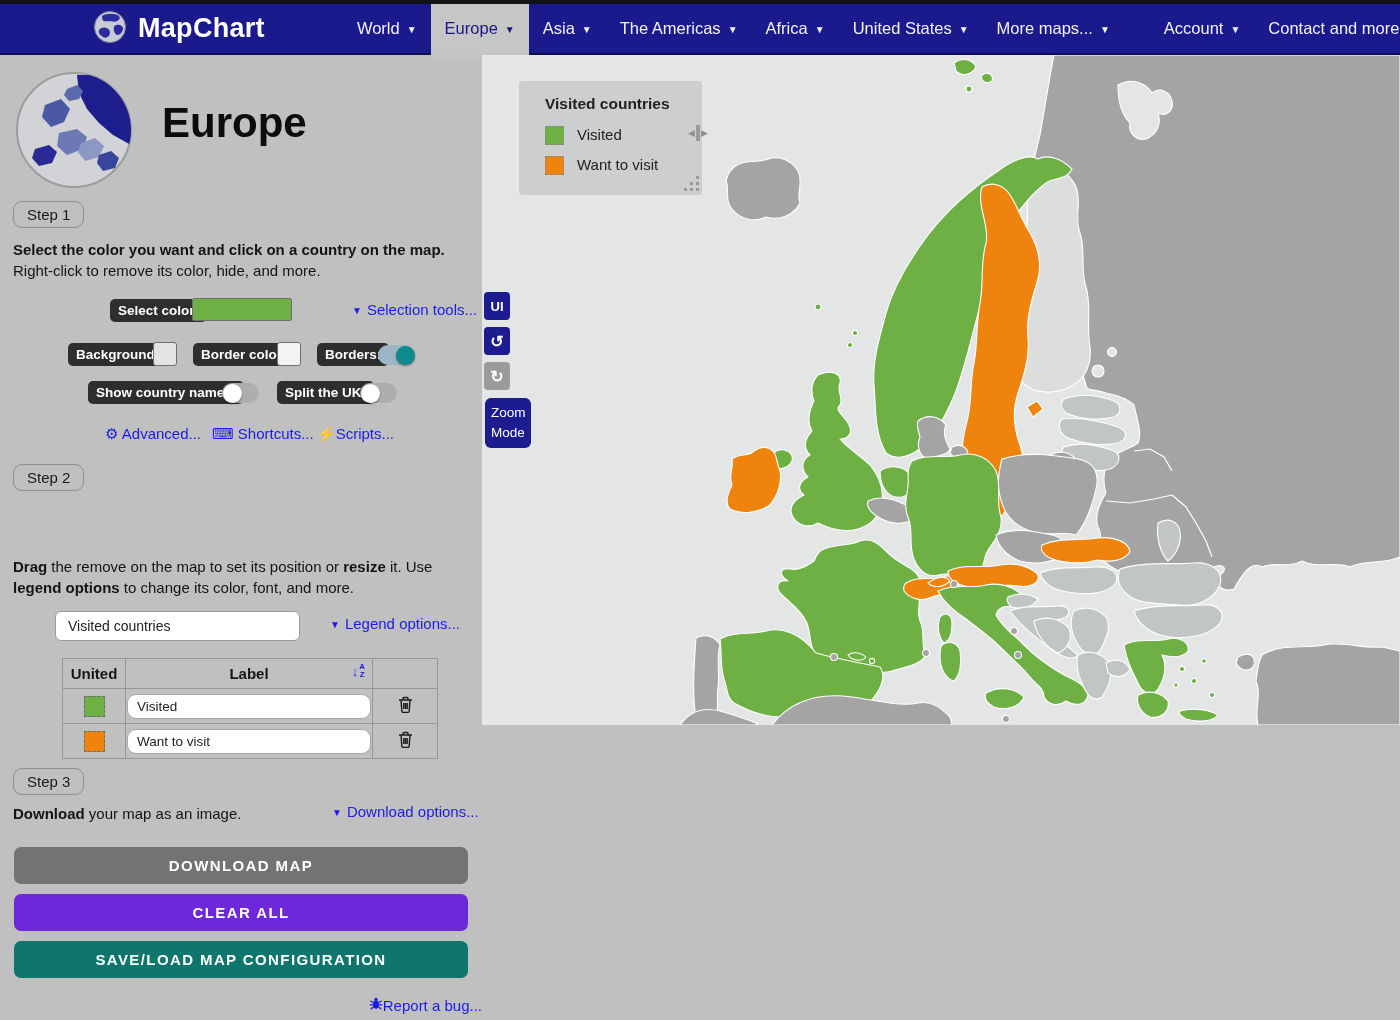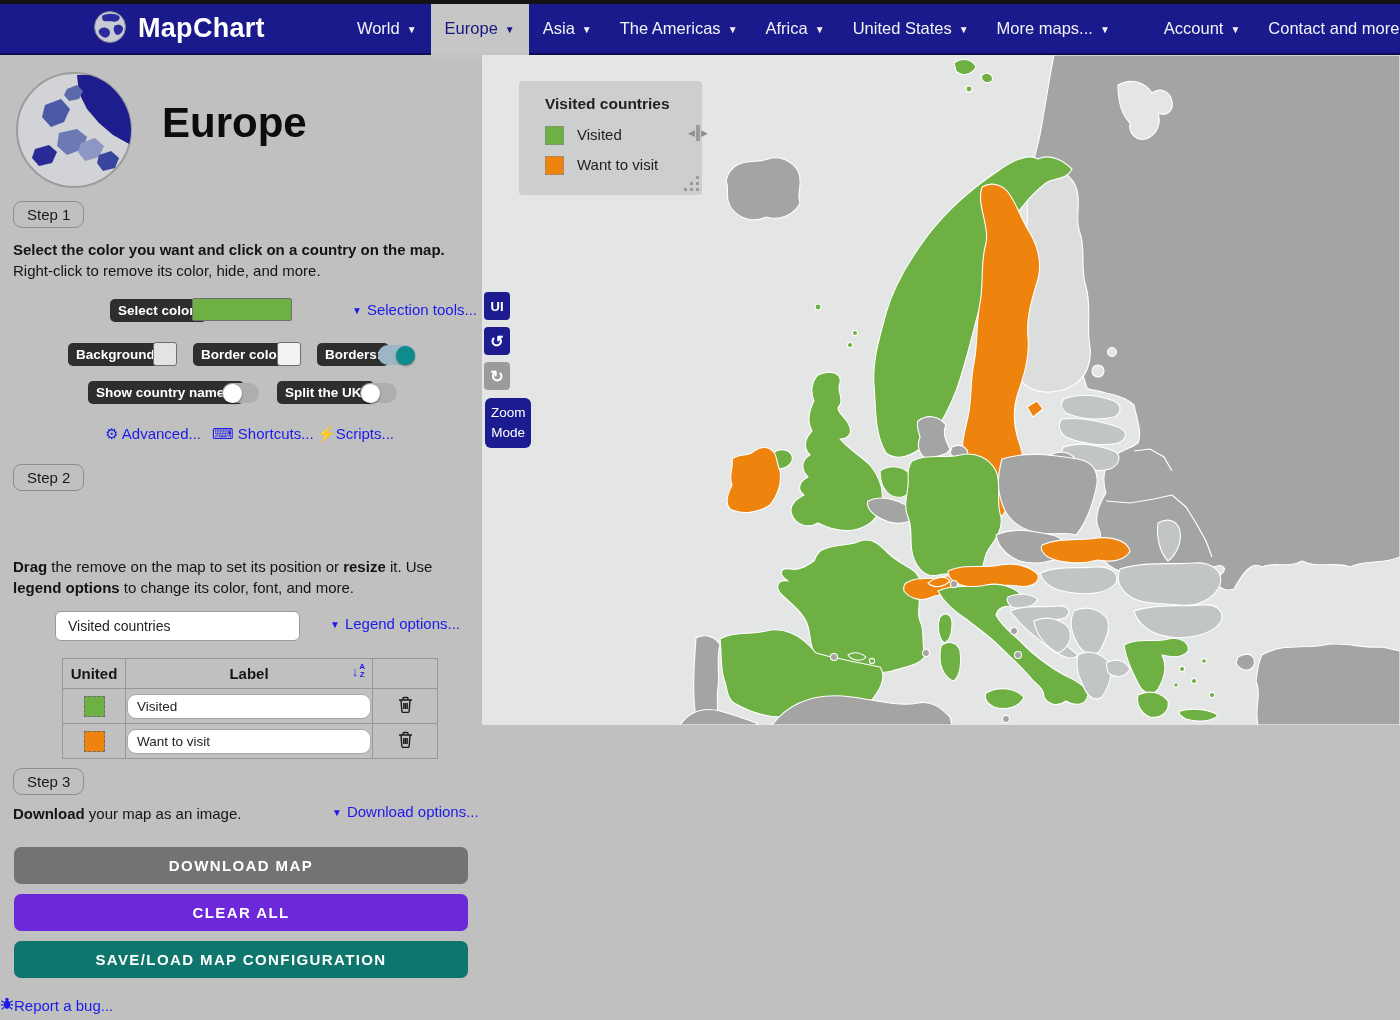--- a/index.html
+++ b/index.html
@@ -45,21 +45,21 @@
   table.groups td{height:32px;text-align:center;}
   .cell-swatch{width:21px;height:21px;margin:0 auto;border:1px dashed #6e6e6e;box-sizing:border-box;}
   .row-input{width:224px;height:23px;border:1px solid #a8a8a8;border-radius:9px;padding:0 9px;
              font-size:13.5px;font-family:"Liberation Sans",sans-serif;color:#222;background:#fff;}
   .sort-icon{position:absolute;right:7px;top:4px;color:#1b1be8;font-weight:bold;font-size:13px;
              display:flex;align-items:center;line-height:1;cursor:pointer;}
   .sort-icon .az{display:flex;flex-direction:column;font-size:8px;margin-left:1px;}
   .big-btn{position:absolute;left:14px;width:454px;height:37px;border:none;border-radius:7px;
            color:#fff;font-weight:bold;font-size:15px;letter-spacing:1.4px;cursor:pointer;
            font-family:"Liberation Sans",sans-serif;}
-  .bug-row{position:absolute;left:0;top:941px;width:482px;display:flex;justify-content:flex-start;
+  .bug-row{position:absolute;left:0;top:941px;width:482px;display:flex;justify-content:flex-end;
            align-items:center;gap:0;}
   
   .map{position:absolute;left:482px;top:55px;width:918px;height:670px;background:var(--c-sea,#e4e5e5);}
   .map svg.worldmap{position:absolute;left:0;top:0;}
   .worldmap path,.worldmap circle,.worldmap ellipse{stroke:var(--c-border,#fff);stroke-width:1.1;stroke-linejoin:round;}
   .worldmap .sea0{stroke:none;}
   .worldmap .land{fill:var(--c-land,#a4a4a4);}
   .worldmap .lite{fill:var(--c-lite,#c2c5c5);}
   .worldmap .pale{fill:var(--c-pale,#dcdedd);}
   .worldmap .visited{fill:var(--c-visited,#6eb043);}
@@ -73,21 +73,21 @@
   .map-legend .lbl{position:absolute;left:57px;font-size:15px;color:#222;}
   .legend-arrows{position:absolute;left:206px;top:70px;display:flex;align-items:center;color:#8f8f8f;font-size:9px;cursor:pointer;}
   .legend-arrows .bar{width:4px;height:16px;background:#9b9b9b;margin:0 1px;}
   .resize-dots{position:absolute;left:214px;top:133px;width:3px;height:3px;background:#9a9a9a;
                box-shadow:-6px 0 #9a9a9a,-12px 0 #9a9a9a,0 -6px #9a9a9a,-6px -6px #9a9a9a,0 -12px #9a9a9a;cursor:nwse-resize;}
   .side-btn{position:absolute;left:2px;width:26px;height:28px;background:#1c1c90;color:#fff;border:none;
             border-radius:4px;font-size:13px;font-weight:bold;cursor:pointer;font-family:"Liberation Sans",sans-serif;
             display:flex;align-items:center;justify-content:center;padding:0;}
   .side-btn.gray{background:#9b9b9b;}
   .zoom-btn{position:absolute;left:3px;top:343px;width:46px;height:50px;background:#1c1c90;color:#fff;border:none;
-            border-radius:6px;font-size:13.5px;cursor:pointer;font-family:"Liberation Sans",sans-serif;line-height:1.5;text-align:right;}
+            border-radius:6px;font-size:13.5px;cursor:pointer;font-family:"Liberation Sans",sans-serif;line-height:1.5;}
   b{font-weight:bold;}
 </style>
 </head>
 <body>
 
 <div class="topstrip"></div>
 
 <div class="nav">
   <div class="brand">
     <span>
@@ -188,21 +188,21 @@
     </div>
   <div class="chip" style="left:277px;top:326px;">Split the UK:</div>
   <div class="toggle" style="left:360px;top:328px;">
       <div class="knob"></div>
     </div>
 
   <span class="link abs" style="left:105px;top:370px;"><span>⚙ </span><span>Advanced...</span></span>
   <span class="link abs" style="left:212px;top:370px;"><span>⌨ </span><span>Shortcuts...</span></span>
   <span class="link abs" style="left:317px;top:370px;"><span>⚡</span><span>Scripts...</span></span>
 
-  <div class="step-badge" style="left:13px;top:409px;border-radius:8px;">Step 2</div>
+  <div class="step-badge" style="left:13px;top:409px;">Step 2</div>
   <div class="para" style="left:13px;top:501px;width:456px;">
     <b>Drag</b><span> the remove on the map to set its position or </span><b>resize</b><span> it. Use </span><b>legend options</b><span> to change its color, font, and more.</span>
   </div>
 
   <input class="legend-input" style="left: 55px; top: 556px; width: 245px; height: 30px;" value="Visited countries">
   <span class="link abs" style="left:330px;top:560px;"><span class="tri">▼</span><span>Legend options...</span></span>
 
   <table class="groups" style="left:62px;top:603px;">
     <tbody>
         <tr>

